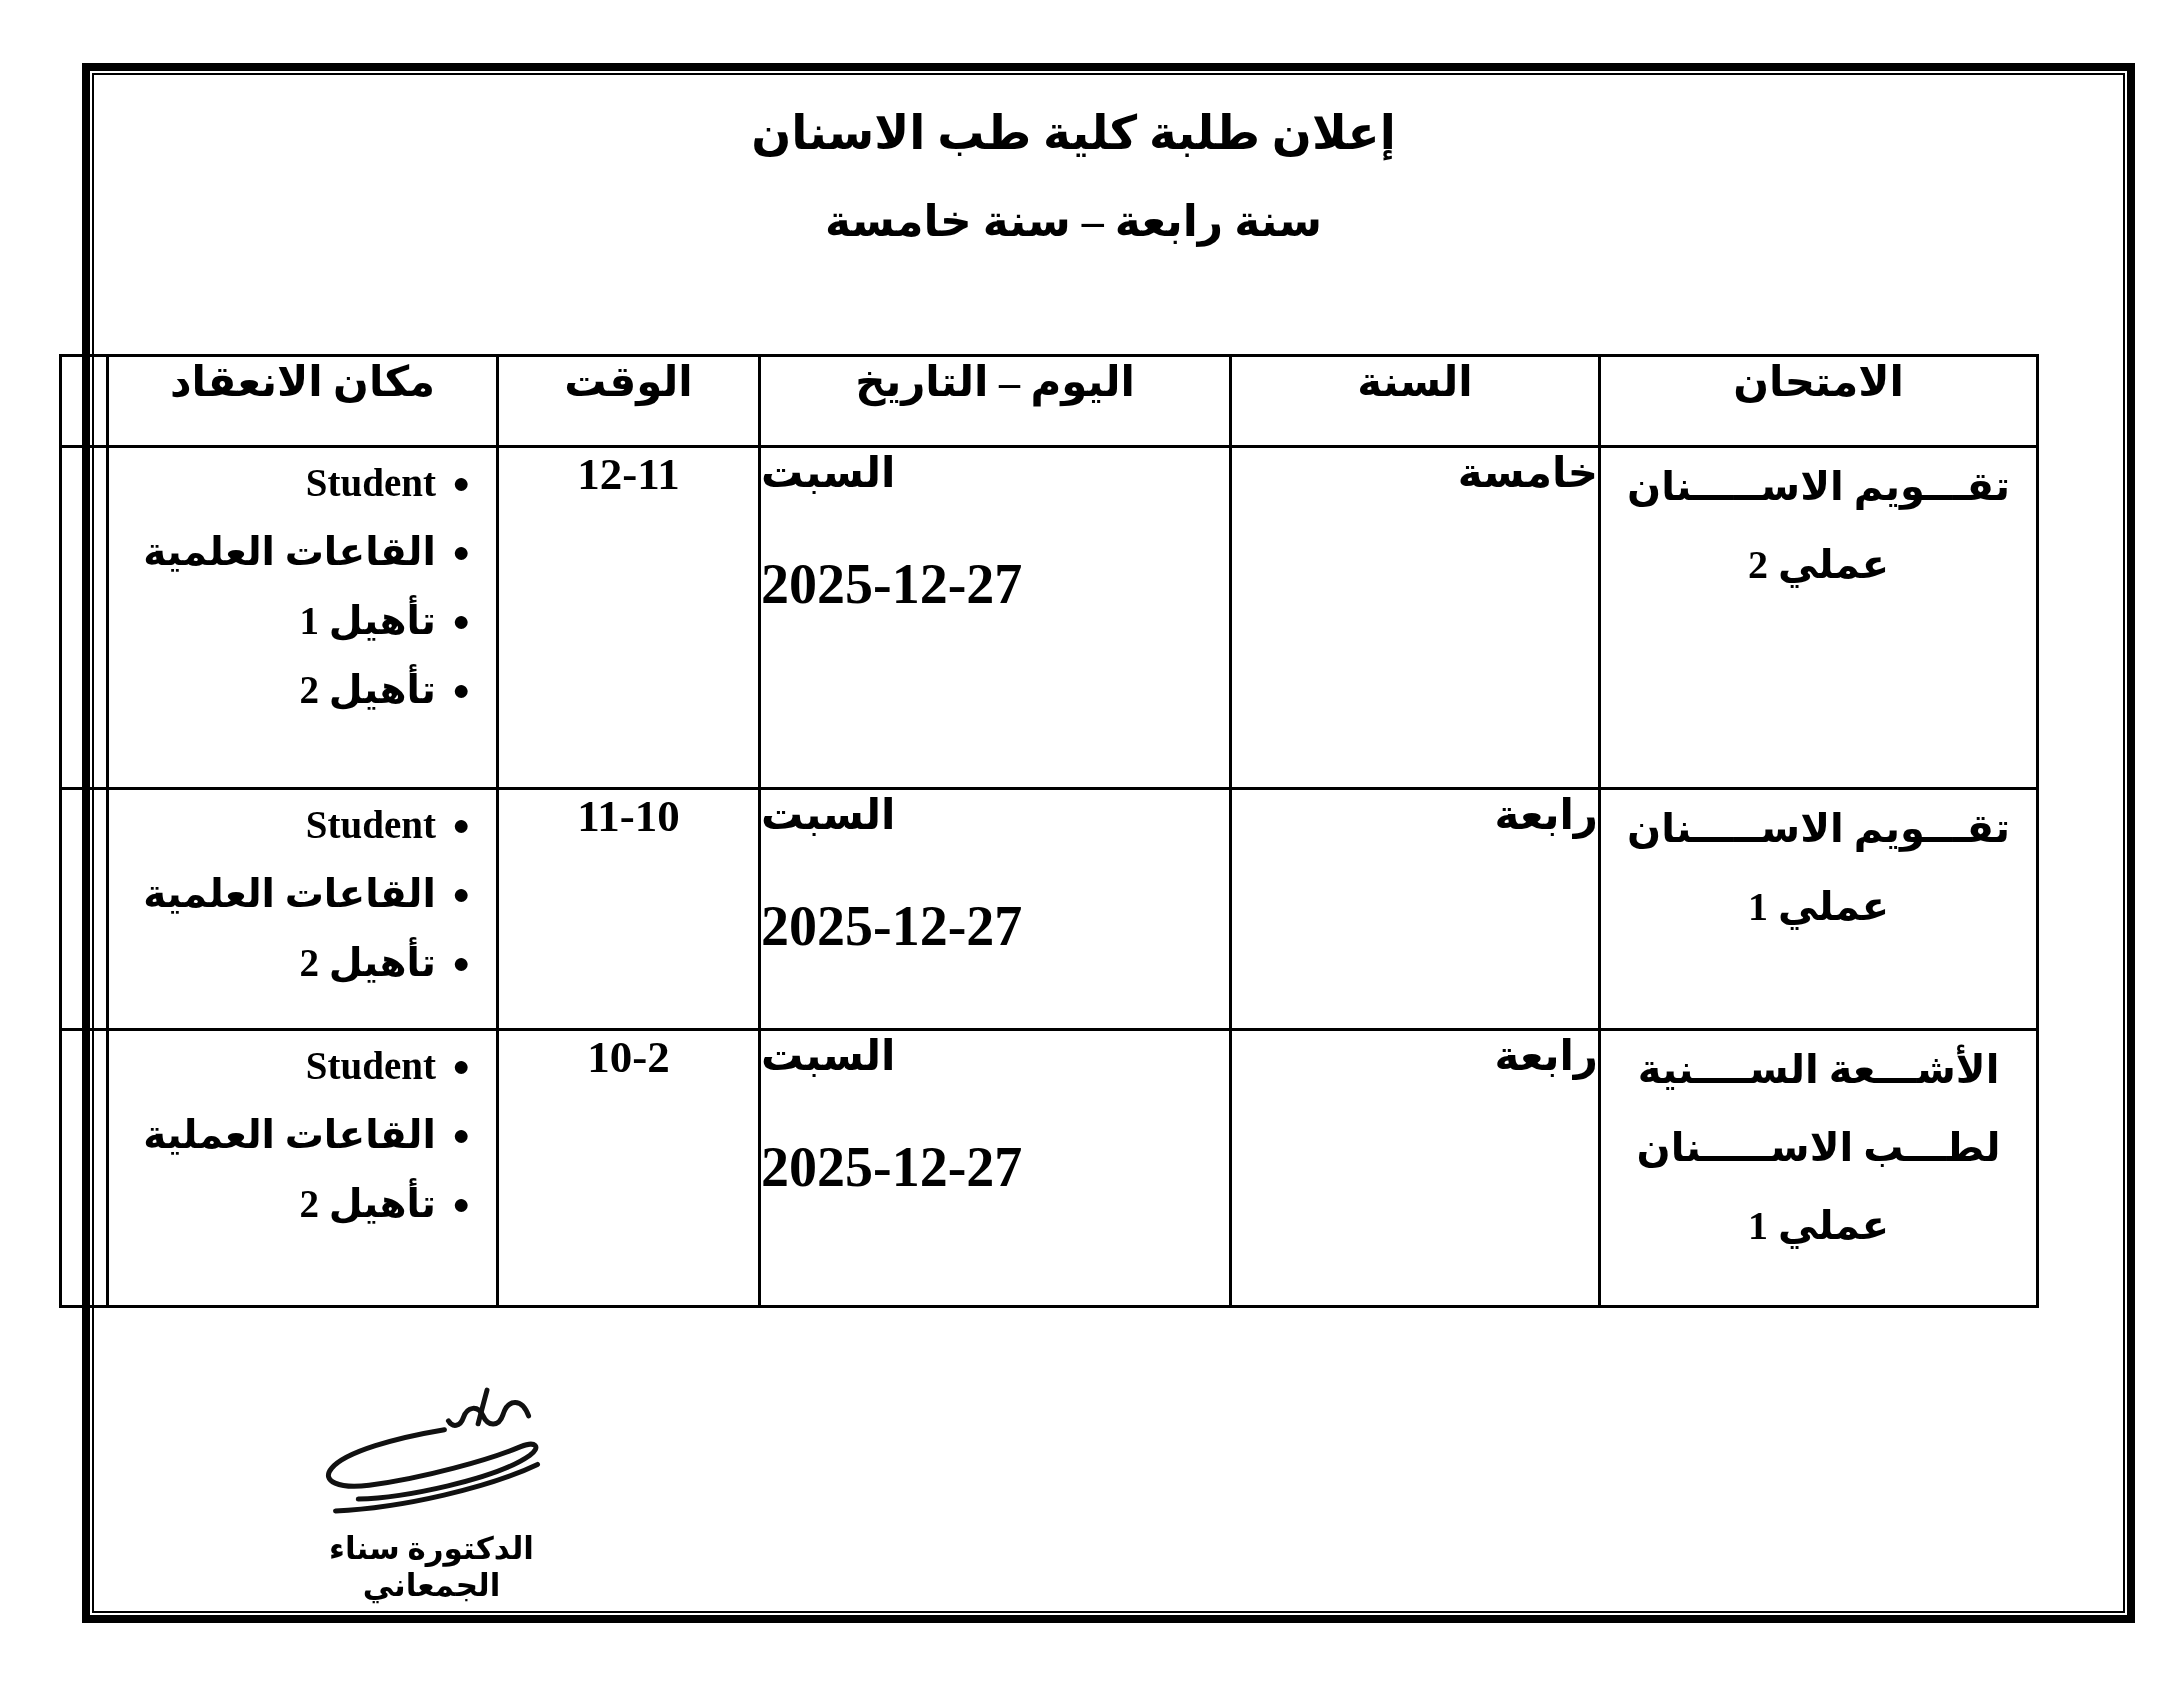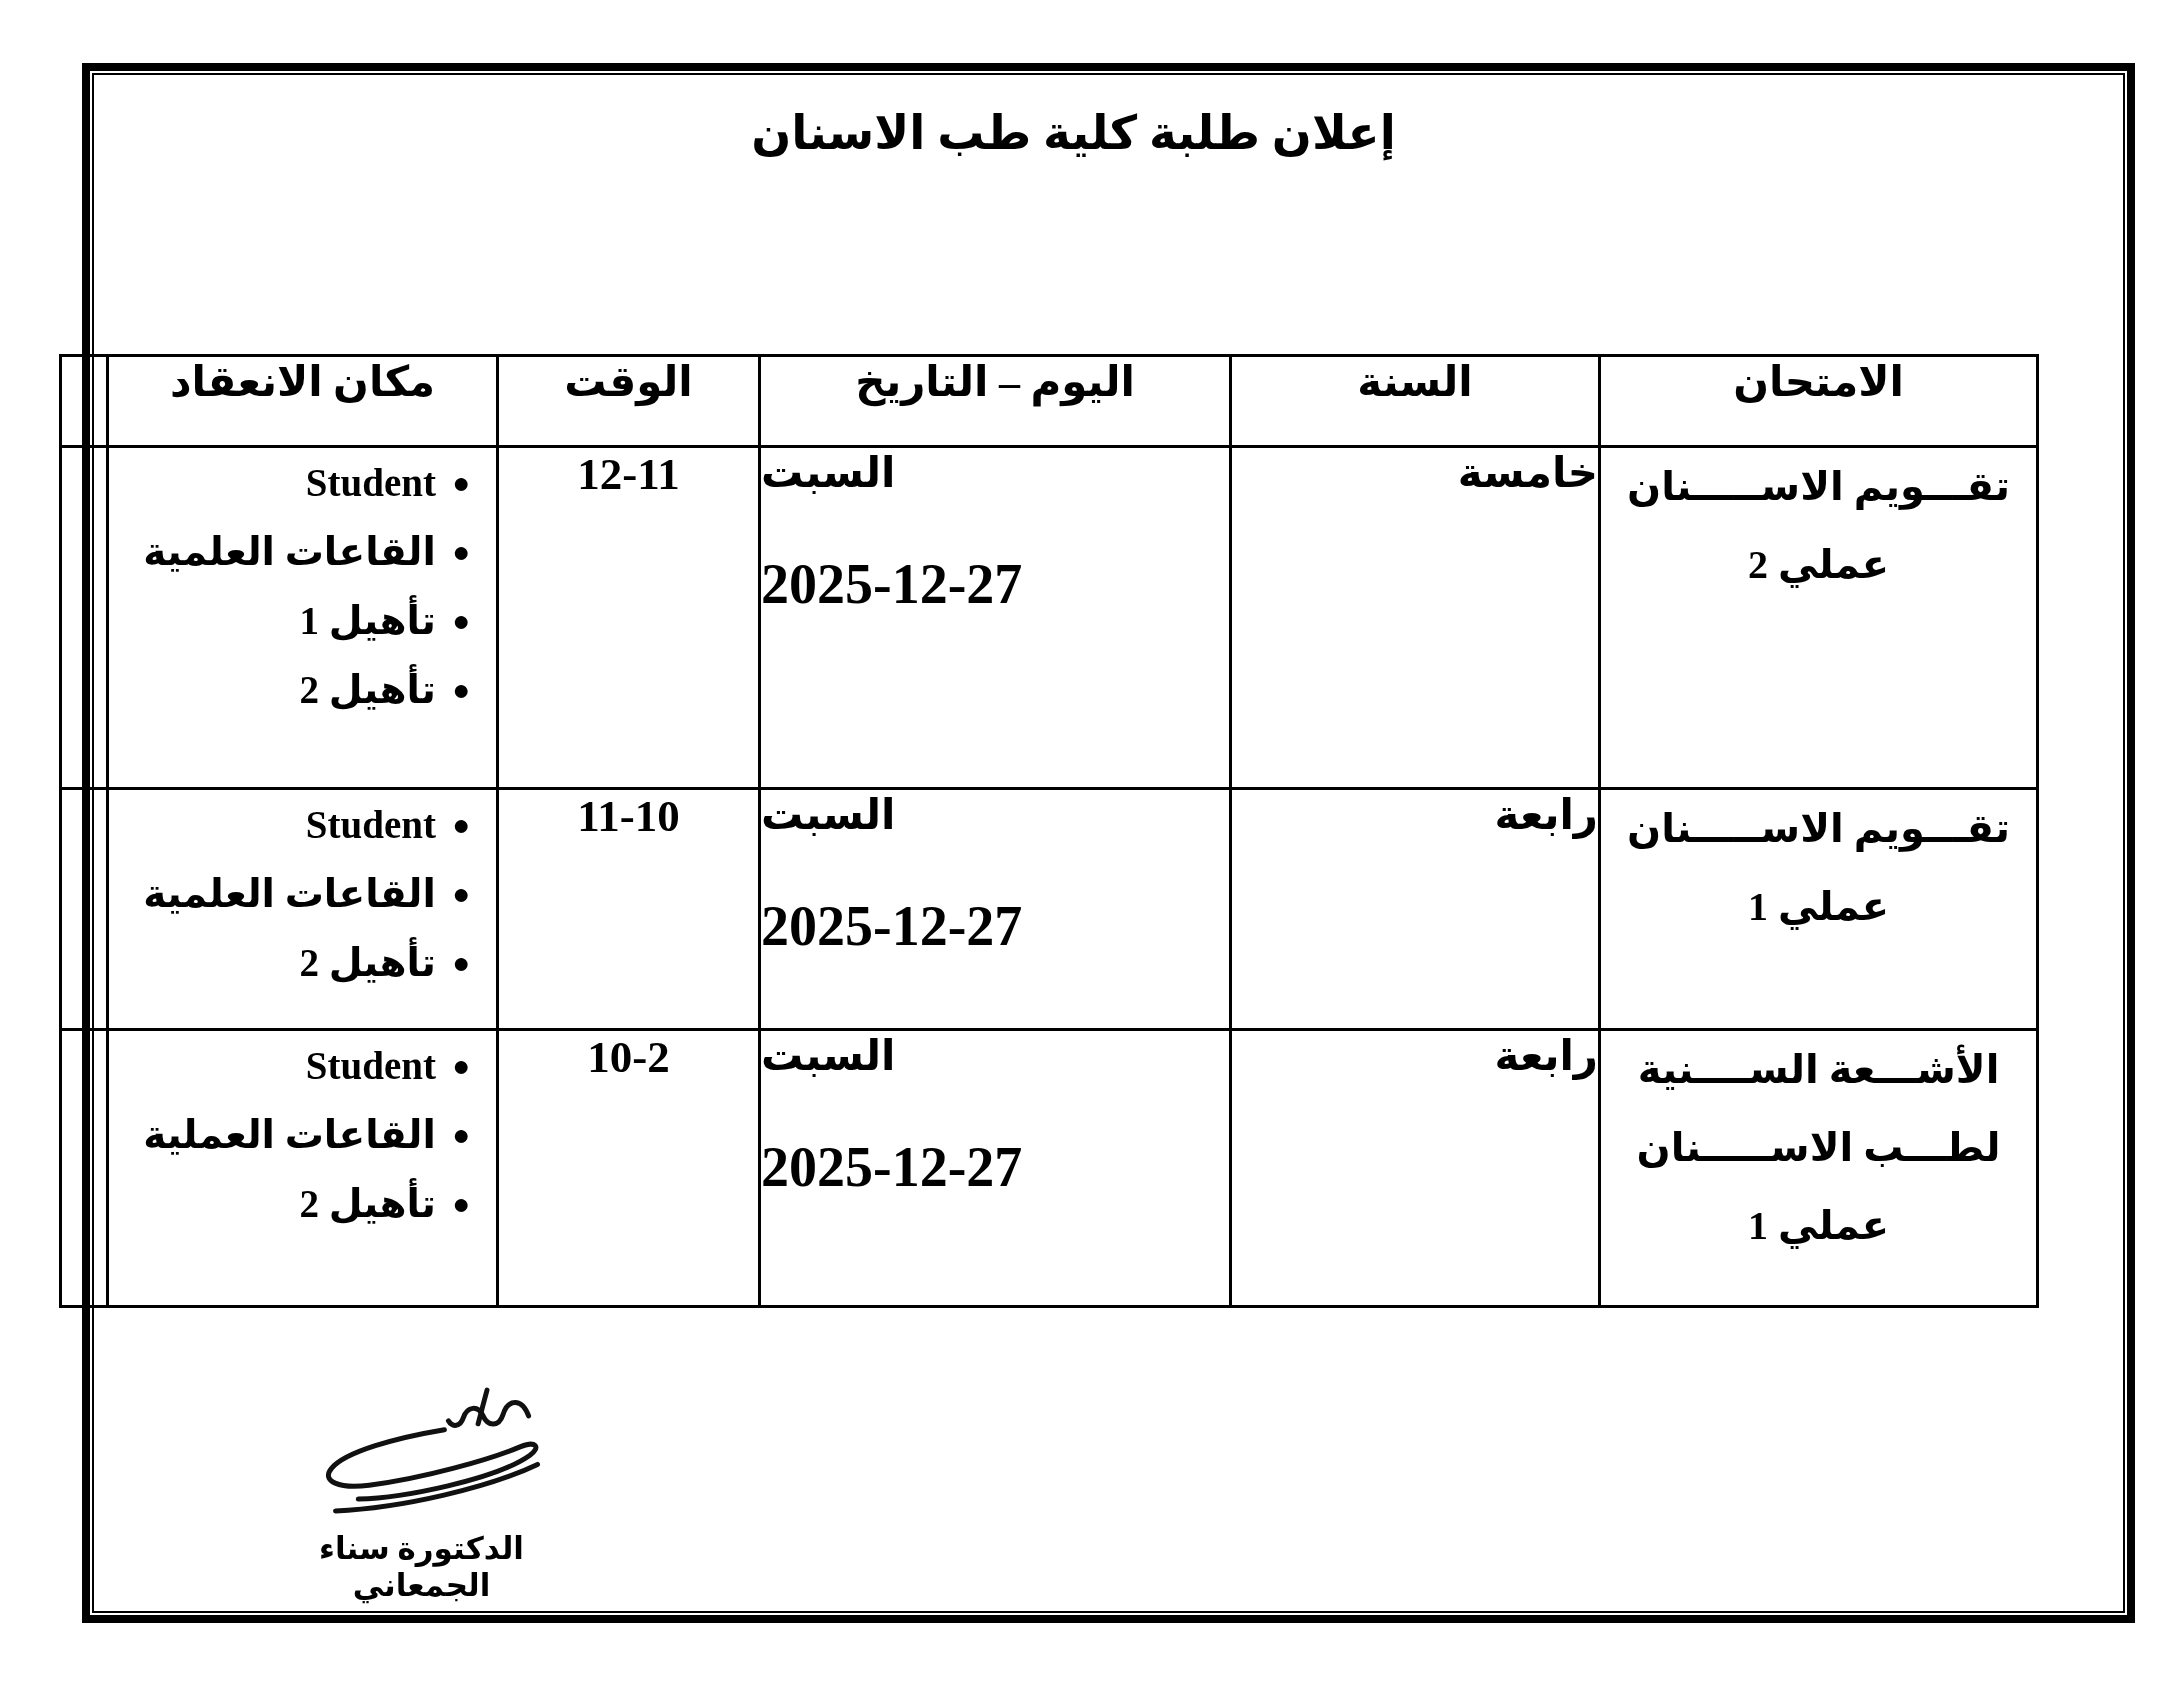--- a/index.html
+++ b/index.html
@@ -38,33 +38,34 @@
   td.date bdo{font-size:56px;}
   td.time{font-size:45px;text-align:center;padding-top:26px;}
   td.loc{font-size:39px;padding-top:18px;}
   .loc-item{display:flex;direction:rtl;align-items:center;gap:16px;
             height:69px;padding-right:26px;}
   .loc-item .bullet{font-size:30px;line-height:1;}
 
   .footer-role{position:absolute;top:1323px;left:156px;width:408px;text-align:center;
                font-size:33px;direction:rtl;}
   .signature{position:absolute;top:1382px;left:265px;width:307px;height:149px;}
-  .footer-name{position:absolute;top:1530px;left:270px;width:265px;text-align:center;
+  .footer-name{position:absolute;top:1530px;left:280px;width:265px;text-align:center;
                font-size:31px;direction:rtl;}
 </style>
 </head>
 <body>
 
 <div class="page">
 
   <div class="frame">
     <div class="frame-inner"></div>
   </div>
 
   <div class="title">إعلان طلبة كلية طب الاسنان</div>
+  <div class="subtitle">سنة رابعة – سنة خامسة</div>
 
 
   <table class="exams">
     <colgroup>
       <col class="c-exam">
         <col class="c-year">
         <col class="c-date">
       <col class="c-time">
         <col class="c-loc">
         <col class="c-spacer">

